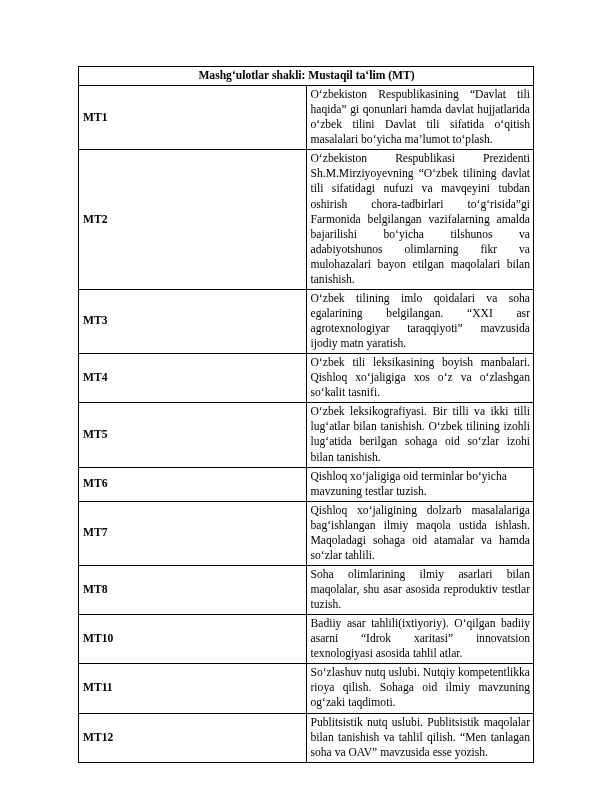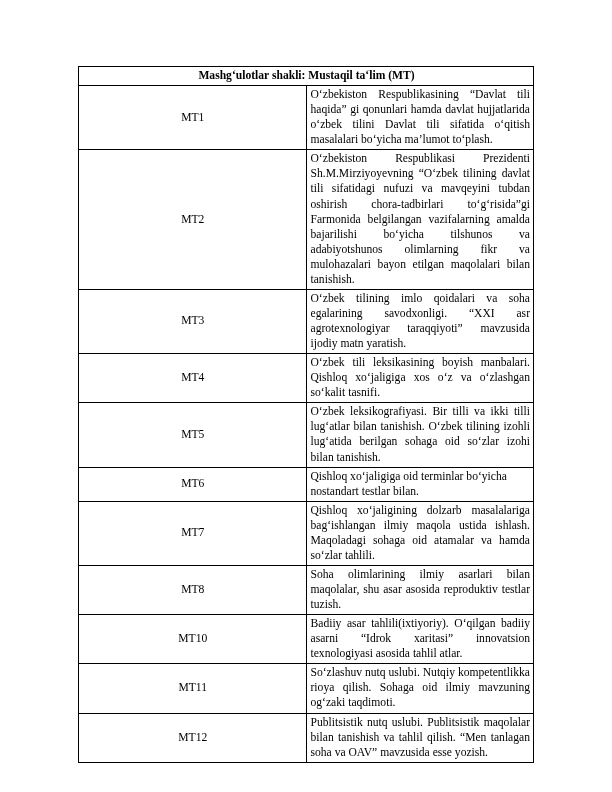--- a/index.html
+++ b/index.html
@@ -43,22 +43,21 @@
   }
   td.title-cell {
     text-align: center;
     font-weight: bold;
     font-size: 12.4px;
     padding: 3px 2px 4px 2px;
     line-height: 1.2;
   }
   td.code-cell {
     width: 40px;
-    text-align: center;
-    font-weight: normal;
+    font-weight: bold;
     font-size: 11.4px;
     padding: 1px 1px 2px 1px;
     vertical-align: middle;
   }
   td.desc-cell {
     text-align: justify;
     text-justify: inter-word;
     hyphens: none;
     padding-right: 5px;
     padding-left: 5px;
@@ -80,33 +79,33 @@
       <tr>
             <td class="code-cell">MT1</td>
             <td class="desc-cell">O‘zbekiston Respublikasining “Davlat tili haqida” gi qonunlari hamda davlat hujjatlarida o‘zbek tilini Davlat tili sifatida o‘qitish masalalari bo‘yicha ma’lumot to‘plash.</td>
           </tr>
           <tr>
             <td class="code-cell">MT2</td>
             <td class="desc-cell">O‘zbekiston Respublikasi Prezidenti Sh.M.Mirziyoyevning “O‘zbek tilining davlat tili sifatidagi nufuzi va mavqeyini tubdan oshirish chora-tadbirlari to‘g‘risida”gi Farmonida belgilangan vazifalarning amalda bajarilishi bo‘yicha tilshunos va adabiyotshunos olimlarning fikr va mulohazalari bayon etilgan maqolalari bilan tanishish.</td>
           </tr>
           <tr>
             <td class="code-cell">MT3</td>
-            <td class="desc-cell">O‘zbek tilining imlo qoidalari va soha egalarining savodxonligi. “XXI asr agrotexnologiyar taraqqiyoti” mavzusida ijodiy matn yaratish.</td>
+            <td class="desc-cell">O‘zbek tilining imlo qoidalari va soha egalarining belgilangan. “XXI asr agrotexnologiyar taraqqiyoti” mavzusida ijodiy matn yaratish.</td>
           </tr>
           <tr>
             <td class="code-cell">MT4</td>
             <td class="desc-cell">O‘zbek tili leksikasining boyish manbalari. Qishloq xo‘jaligiga xos o‘z va o‘zlashgan so‘kalit tasnifi.</td>
           </tr>
           <tr>
             <td class="code-cell">MT5</td>
             <td class="desc-cell">O‘zbek leksikografiyasi. Bir tilli va ikki tilli lug‘atlar bilan tanishish. O‘zbek tilining izohli lug‘atida berilgan sohaga oid so‘zlar izohi bilan tanishish.</td>
           </tr>
           <tr>
             <td class="code-cell">MT6</td>
-            <td class="desc-cell single">Qishloq xo‘jaligiga oid terminlar bo‘yicha nostandart testlar bilan.</td>
+            <td class="desc-cell single">Qishloq xo‘jaligiga oid terminlar bo‘yicha mavzuning testlar tuzish.</td>
           </tr>
           <tr>
             <td class="code-cell">MT7</td>
             <td class="desc-cell">Qishloq xo‘jaligining dolzarb masalalariga bag‘ishlangan ilmiy maqola ustida ishlash.  Maqoladagi sohaga oid atamalar va hamda so‘zlar tahlili.</td>
           </tr>
           <tr>
             <td class="code-cell">MT8</td>
             <td class="desc-cell">Soha olimlarining ilmiy asarlari bilan maqolalar, shu asar asosida reproduktiv testlar tuzish.</td>
           </tr>
           <tr>

